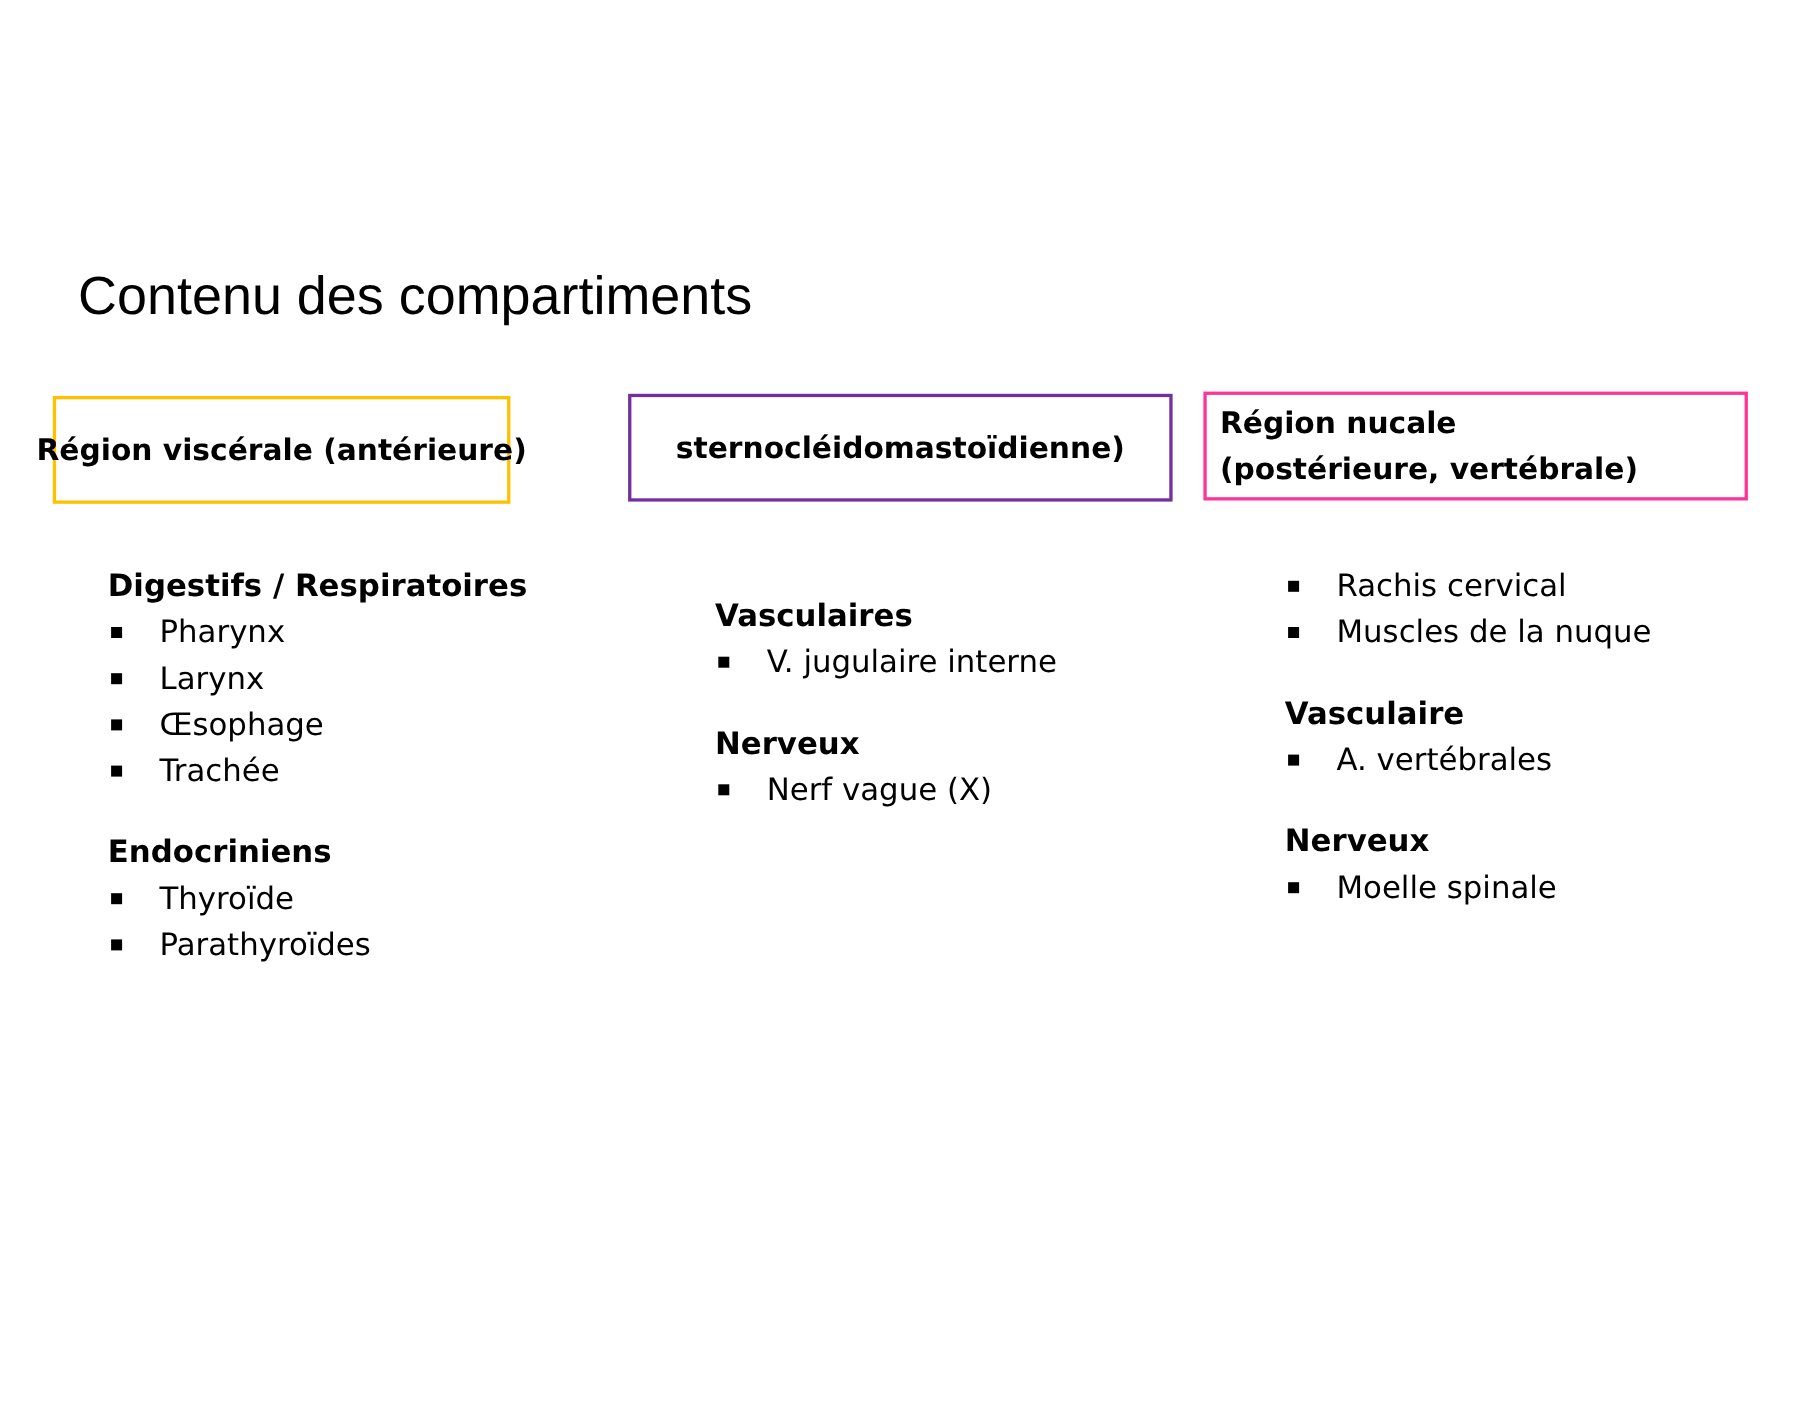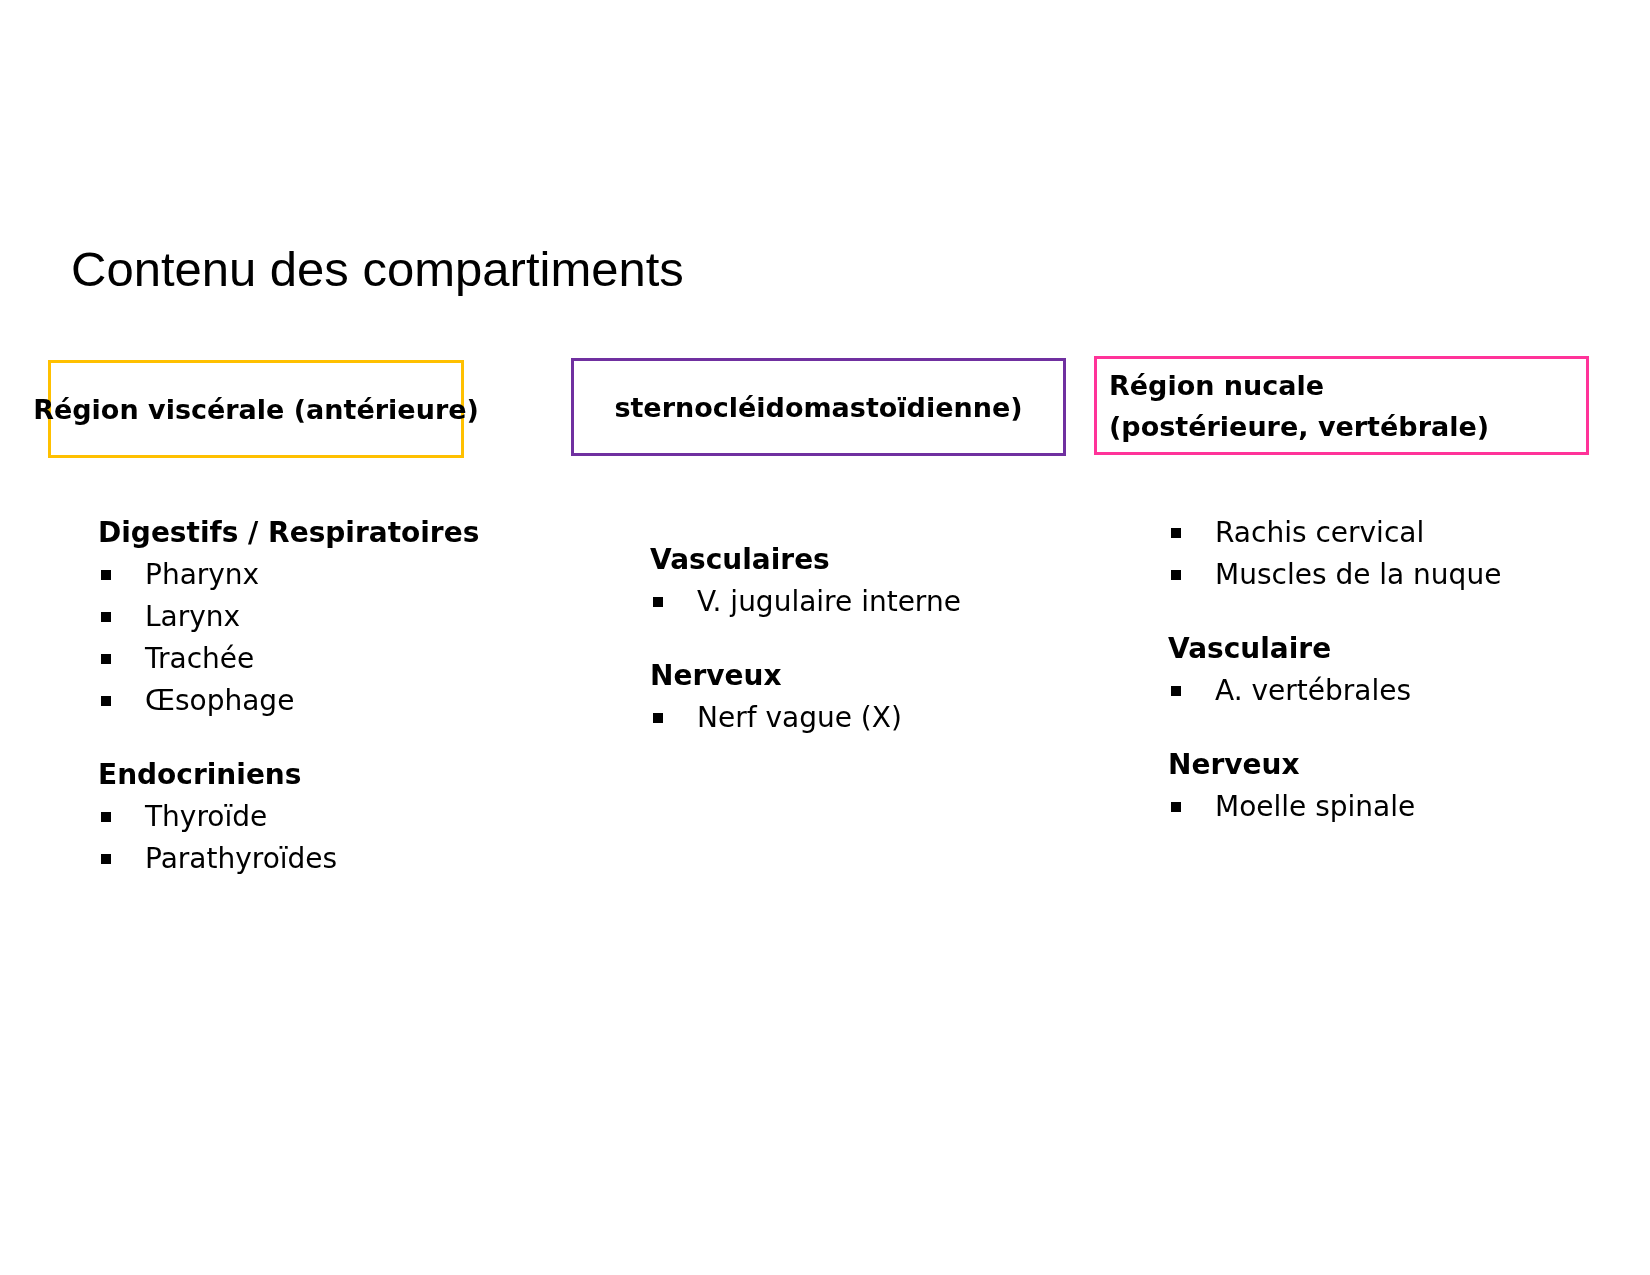--- a/index.html
+++ b/index.html
@@ -31,22 +31,22 @@
 <div class="box left" style="left:1094px; top:356px; width:495px; height:99px; border-color:#FF3399;">
   <span class="t">Région nucale</span>
   <span class="t">(postérieure, vertébrale)</span>
 </div>
 
 <div class="col" style="left:98px; top:512px;">
   <div class="grp">
     <div class="grp-h">Digestifs / Respiratoires</div>
     <div class="item"><span class="bullet"></span><span>Pharynx</span></div>
     <div class="item"><span class="bullet"></span><span>Larynx</span></div>
+    <div class="item"><span class="bullet"></span><span>Œsophage</span></div>
     <div class="item"><span class="bullet"></span><span>Trachée</span></div>
-    <div class="item"><span class="bullet"></span><span>Œsophage</span></div>
   </div>
   <div class="grp">
     <div class="grp-h">Endocriniens</div>
     <div class="item"><span class="bullet"></span><span>Thyroïde</span></div>
     <div class="item"><span class="bullet"></span><span>Parathyroïdes</span></div>
   </div>
 </div>
 
 <div class="col" style="left:650px; top:518px;margin-top:21px;">
   <div class="grp">

